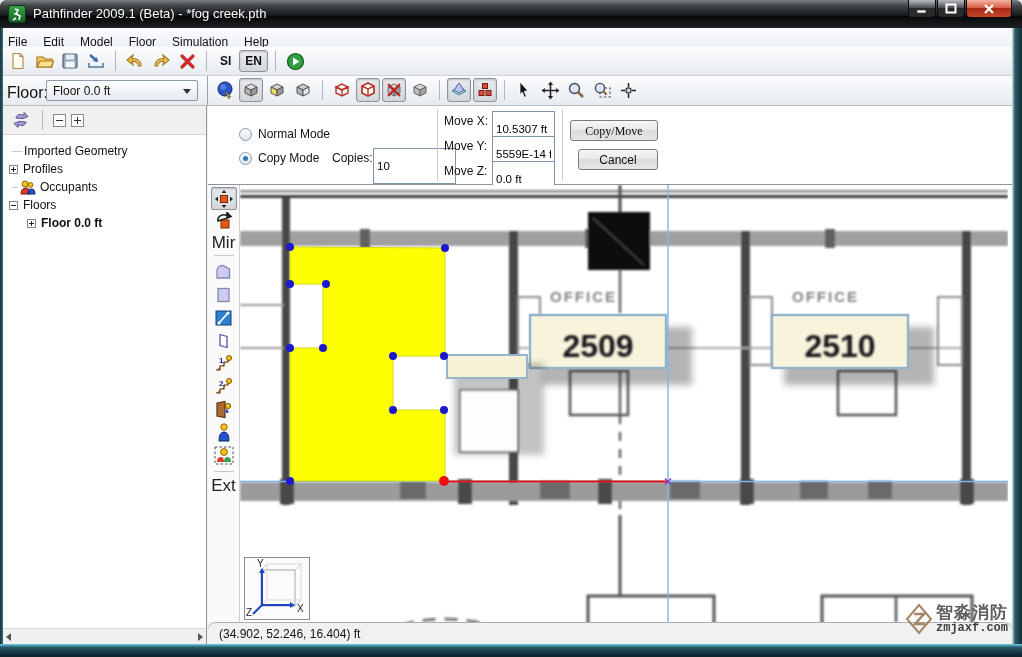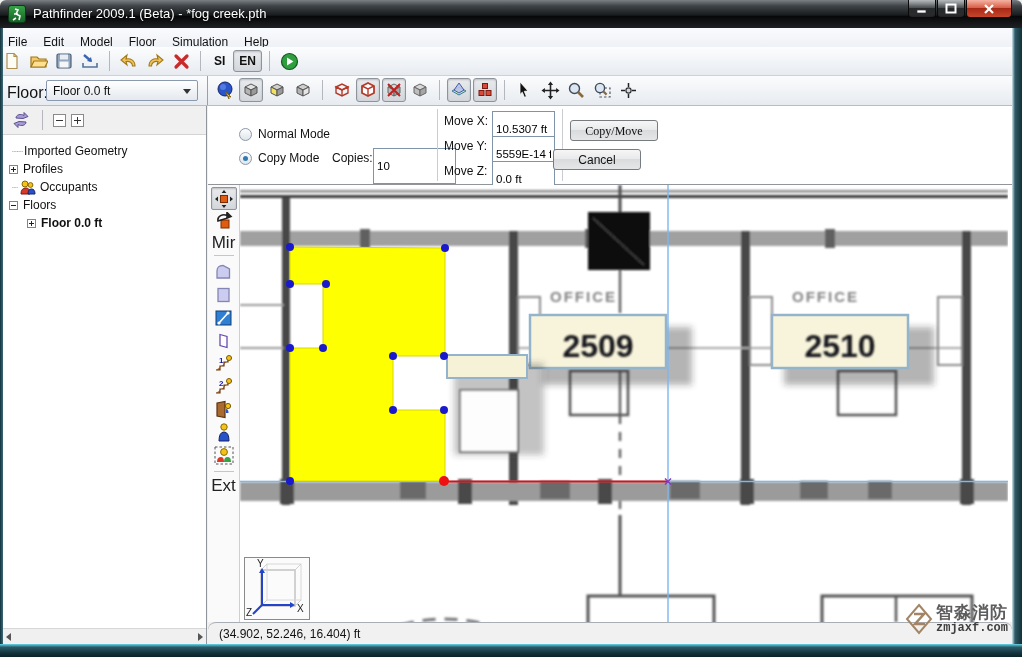--- a/index.html
+++ b/index.html
@@ -25,21 +25,21 @@
      display:flex;align-items:center;justify-content:center;margin-left:1px;}
   .win-btn.close{width:46px;background:linear-gradient(#f5b3a2,#d9604a 45%,#a82a16 50%,#c8452c);}
 
   
   .menubar{position:absolute;left:0;top:28px;right:0;height:28px;display:flex;align-items:center;
      background:linear-gradient(#fafbfd,#e9edf2);border-bottom:1px solid #c6cad1;font-size:12px;color:#101010;}
   .menu-item{padding:2px 8px;cursor:default;}
 
   
   .toolbar1{position:absolute;left:0;top:47px;right:0;height:29px;display:flex;align-items:center;
-     background:linear-gradient(#fcfdfe,#e7ebf0);border-bottom:1px solid #ced2d8;padding-left:0;gap:2px;}
+     background:linear-gradient(#fcfdfe,#e7ebf0);border-bottom:1px solid #ced2d8;padding-left:6px;gap:2px;}
   .tbtn{width:24px;height:24px;display:flex;align-items:center;justify-content:center;border:1px solid transparent;border-radius:3px;}
   .tsep{width:1px;height:20px;background:#b4b8be;margin:0 5px;}
   .txt-btn{font-weight:bold;font-size:12px;color:#111;padding:3px 5px;border:1px solid transparent;border-radius:3px;}
   .pressed{border:1px solid #8d949c !important;background:linear-gradient(#e9ebee,#d3d7db);box-shadow:inset 0 1px 2px rgba(0,0,0,.2);}
 
   
   .row2{position:absolute;left:0;top:76px;right:0;height:30px;
      background:linear-gradient(#fbfcfd,#e7ebf0);border-bottom:1px solid #b9bdc3;}
   .row2 .vdiv{position:absolute;left:207px;top:0;bottom:0;width:1px;background:#9aa0a6;}
   .floor-label{position:absolute;left:7px;top:8px;font-size:16px;color:#111;}
@@ -376,21 +376,21 @@
     <input class="mp-input" style="left: 165px; top: 42px; width: 83px;" value="10">
     <div class="mp-div" style="left:229px;"></div>
     <div class="mp-label" style="left:236px;top:8px;">Move X:</div>
     <input class="mp-input" style="left: 284px; top: 5px; width: 63px;" value="10.5307 ft">
     <div class="mp-label" style="left:236px;top:33px;">Move Y:</div>
     <input class="mp-input" style="left: 284px; top: 30px; width: 63px;" value="5559E-14 ft">
     <div class="mp-label" style="left:236px;top:58px;">Move Z:</div>
     <input class="mp-input" style="left: 284px; top: 55px; width: 63px;" value="0.0 ft">
     <div class="mp-div" style="left:354px;"></div>
     <div class="v-btn" style="left:362px;top:14px;width:88px;font-family:Liberation Serif, serif;">Copy/Move</div>
-    <div class="v-btn" style="left:345px;top:43px;width:88px;">Cancel</div>
+    <div class="v-btn" style="left:370px;top:43px;width:80px;">Cancel</div>
   </div>
 
   <div class="canvas-area">
     <div class="tool-strip">
       <div class="strip-btn pressed">
         <svg width="20" height="20" viewBox="0 0 20 20">
             <rect x="6.5" y="6.5" width="7" height="7" fill="#e05c10" stroke="#7a2c00"></rect>
             <path d="M10,1 l-2.4,3 h4.8 z M10,19 l-2.4,-3 h4.8 z M1,10 l3,-2.4 v4.8 z M19,10 l-3,-2.4 v4.8 z" fill="#222"></path>
           </svg>
       </div>

